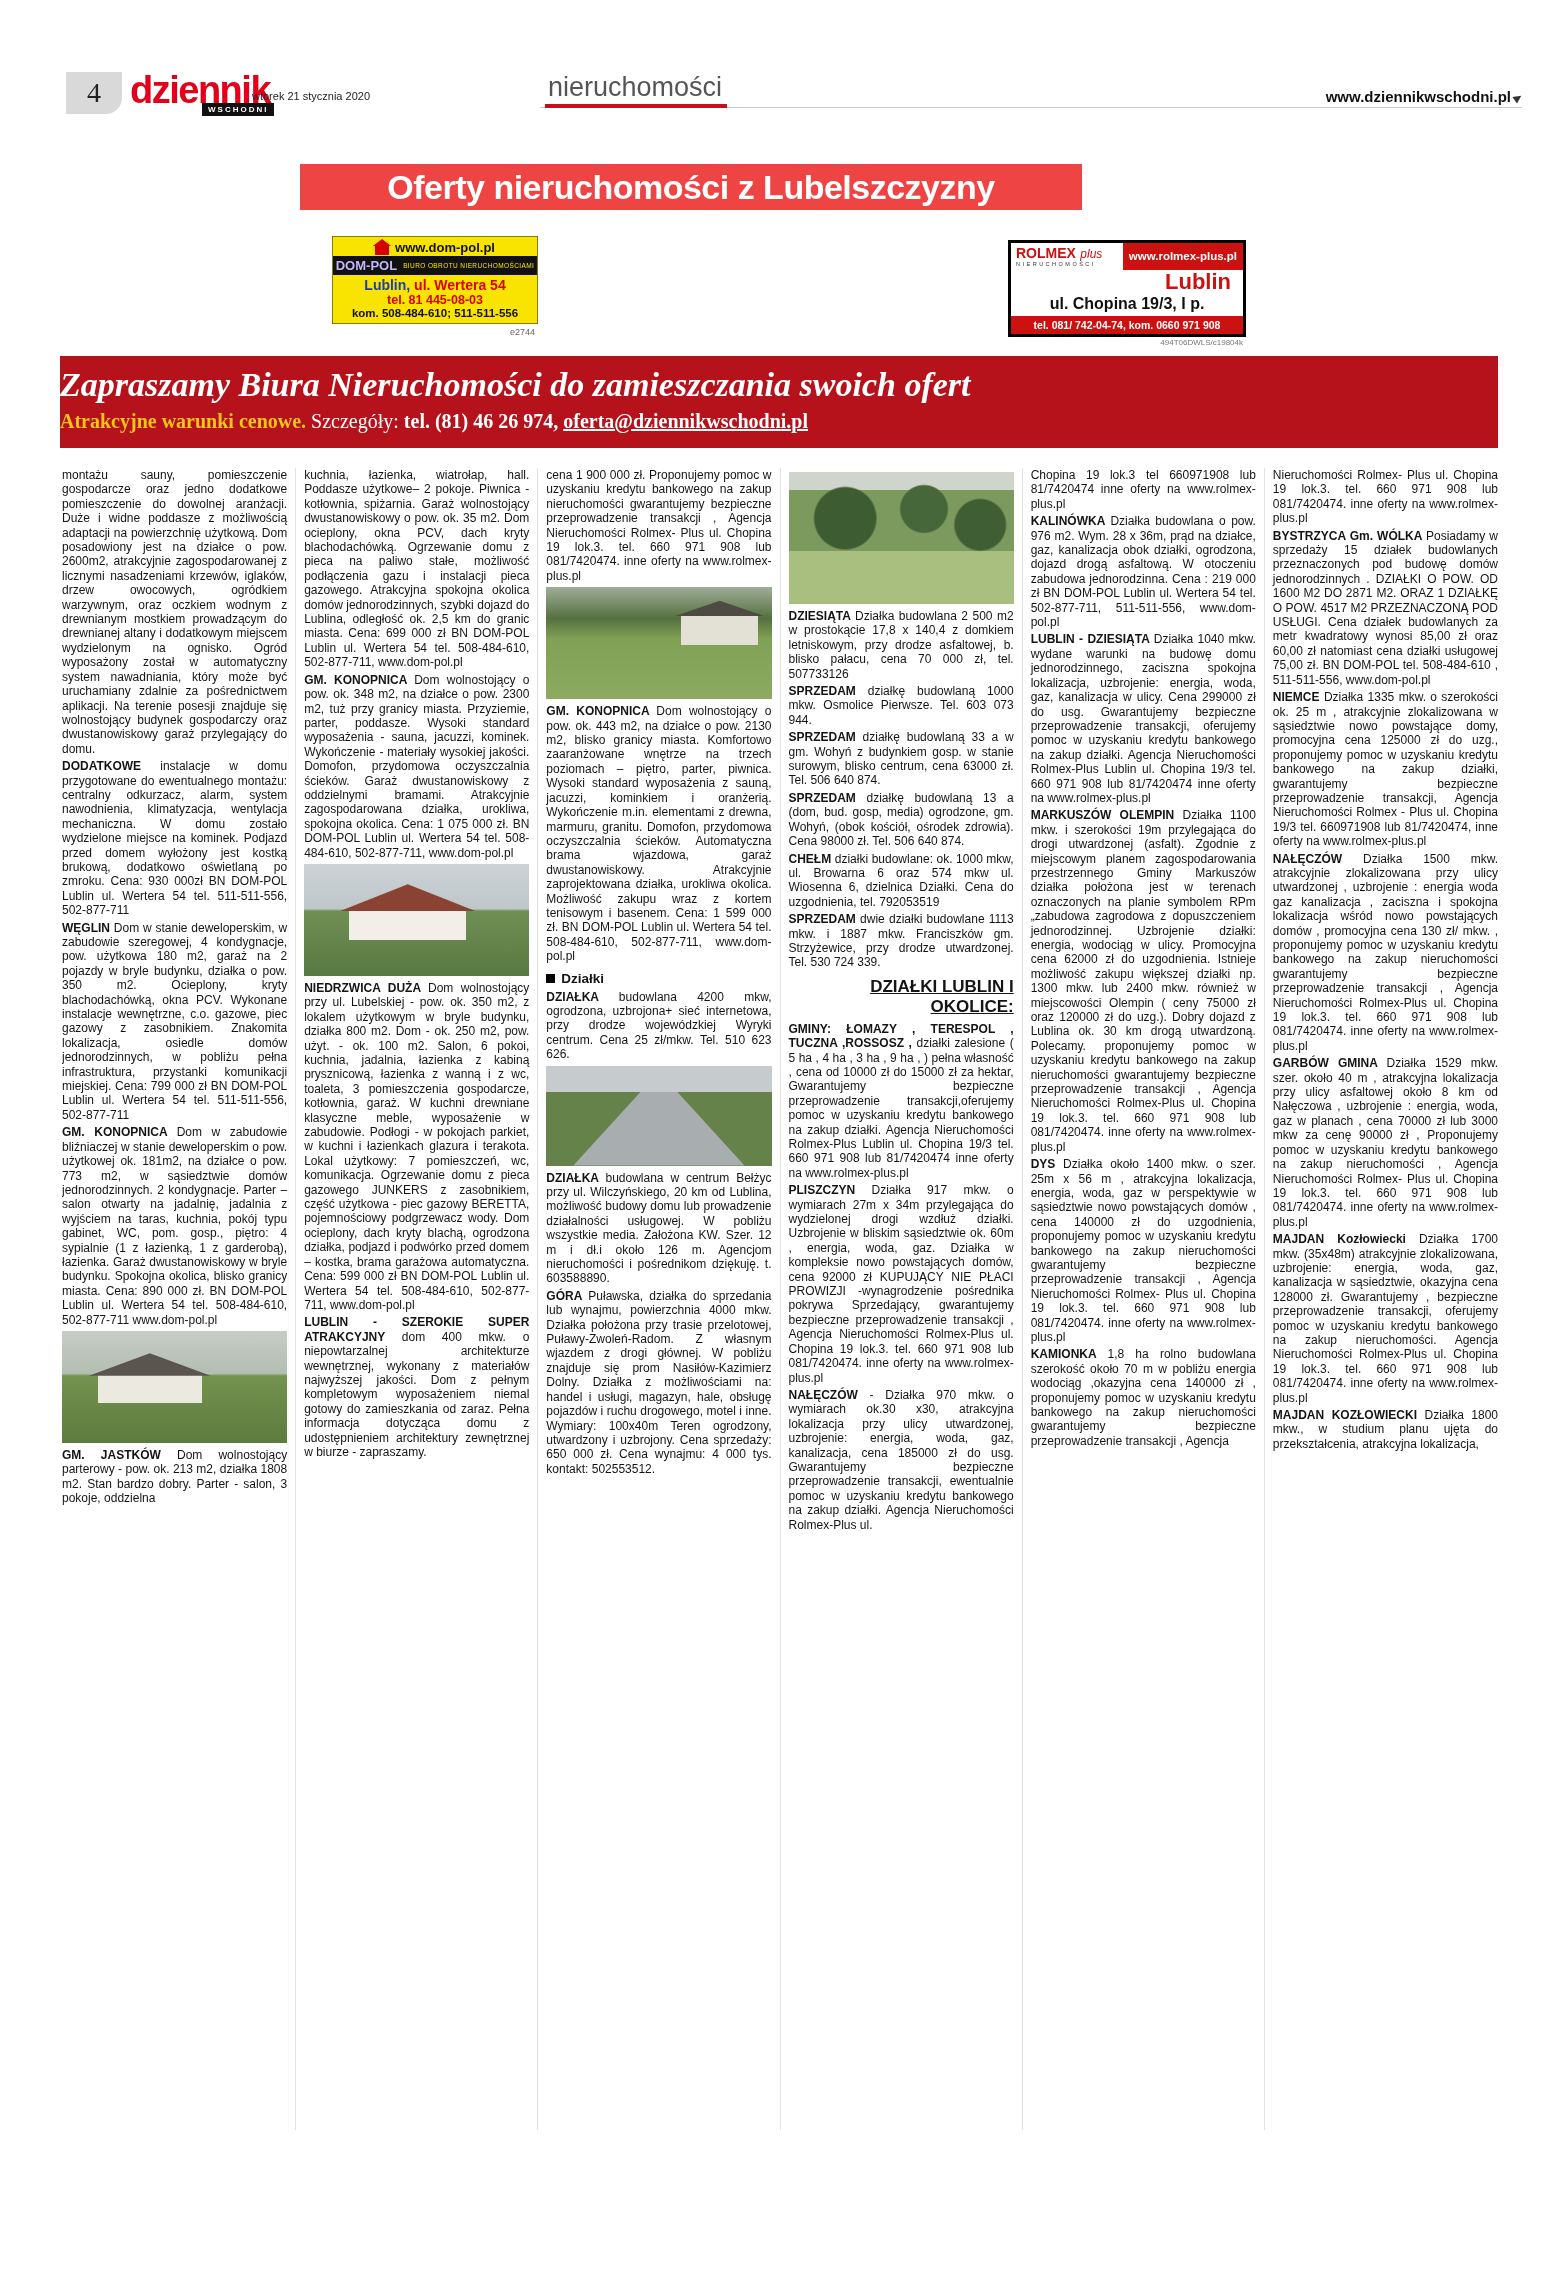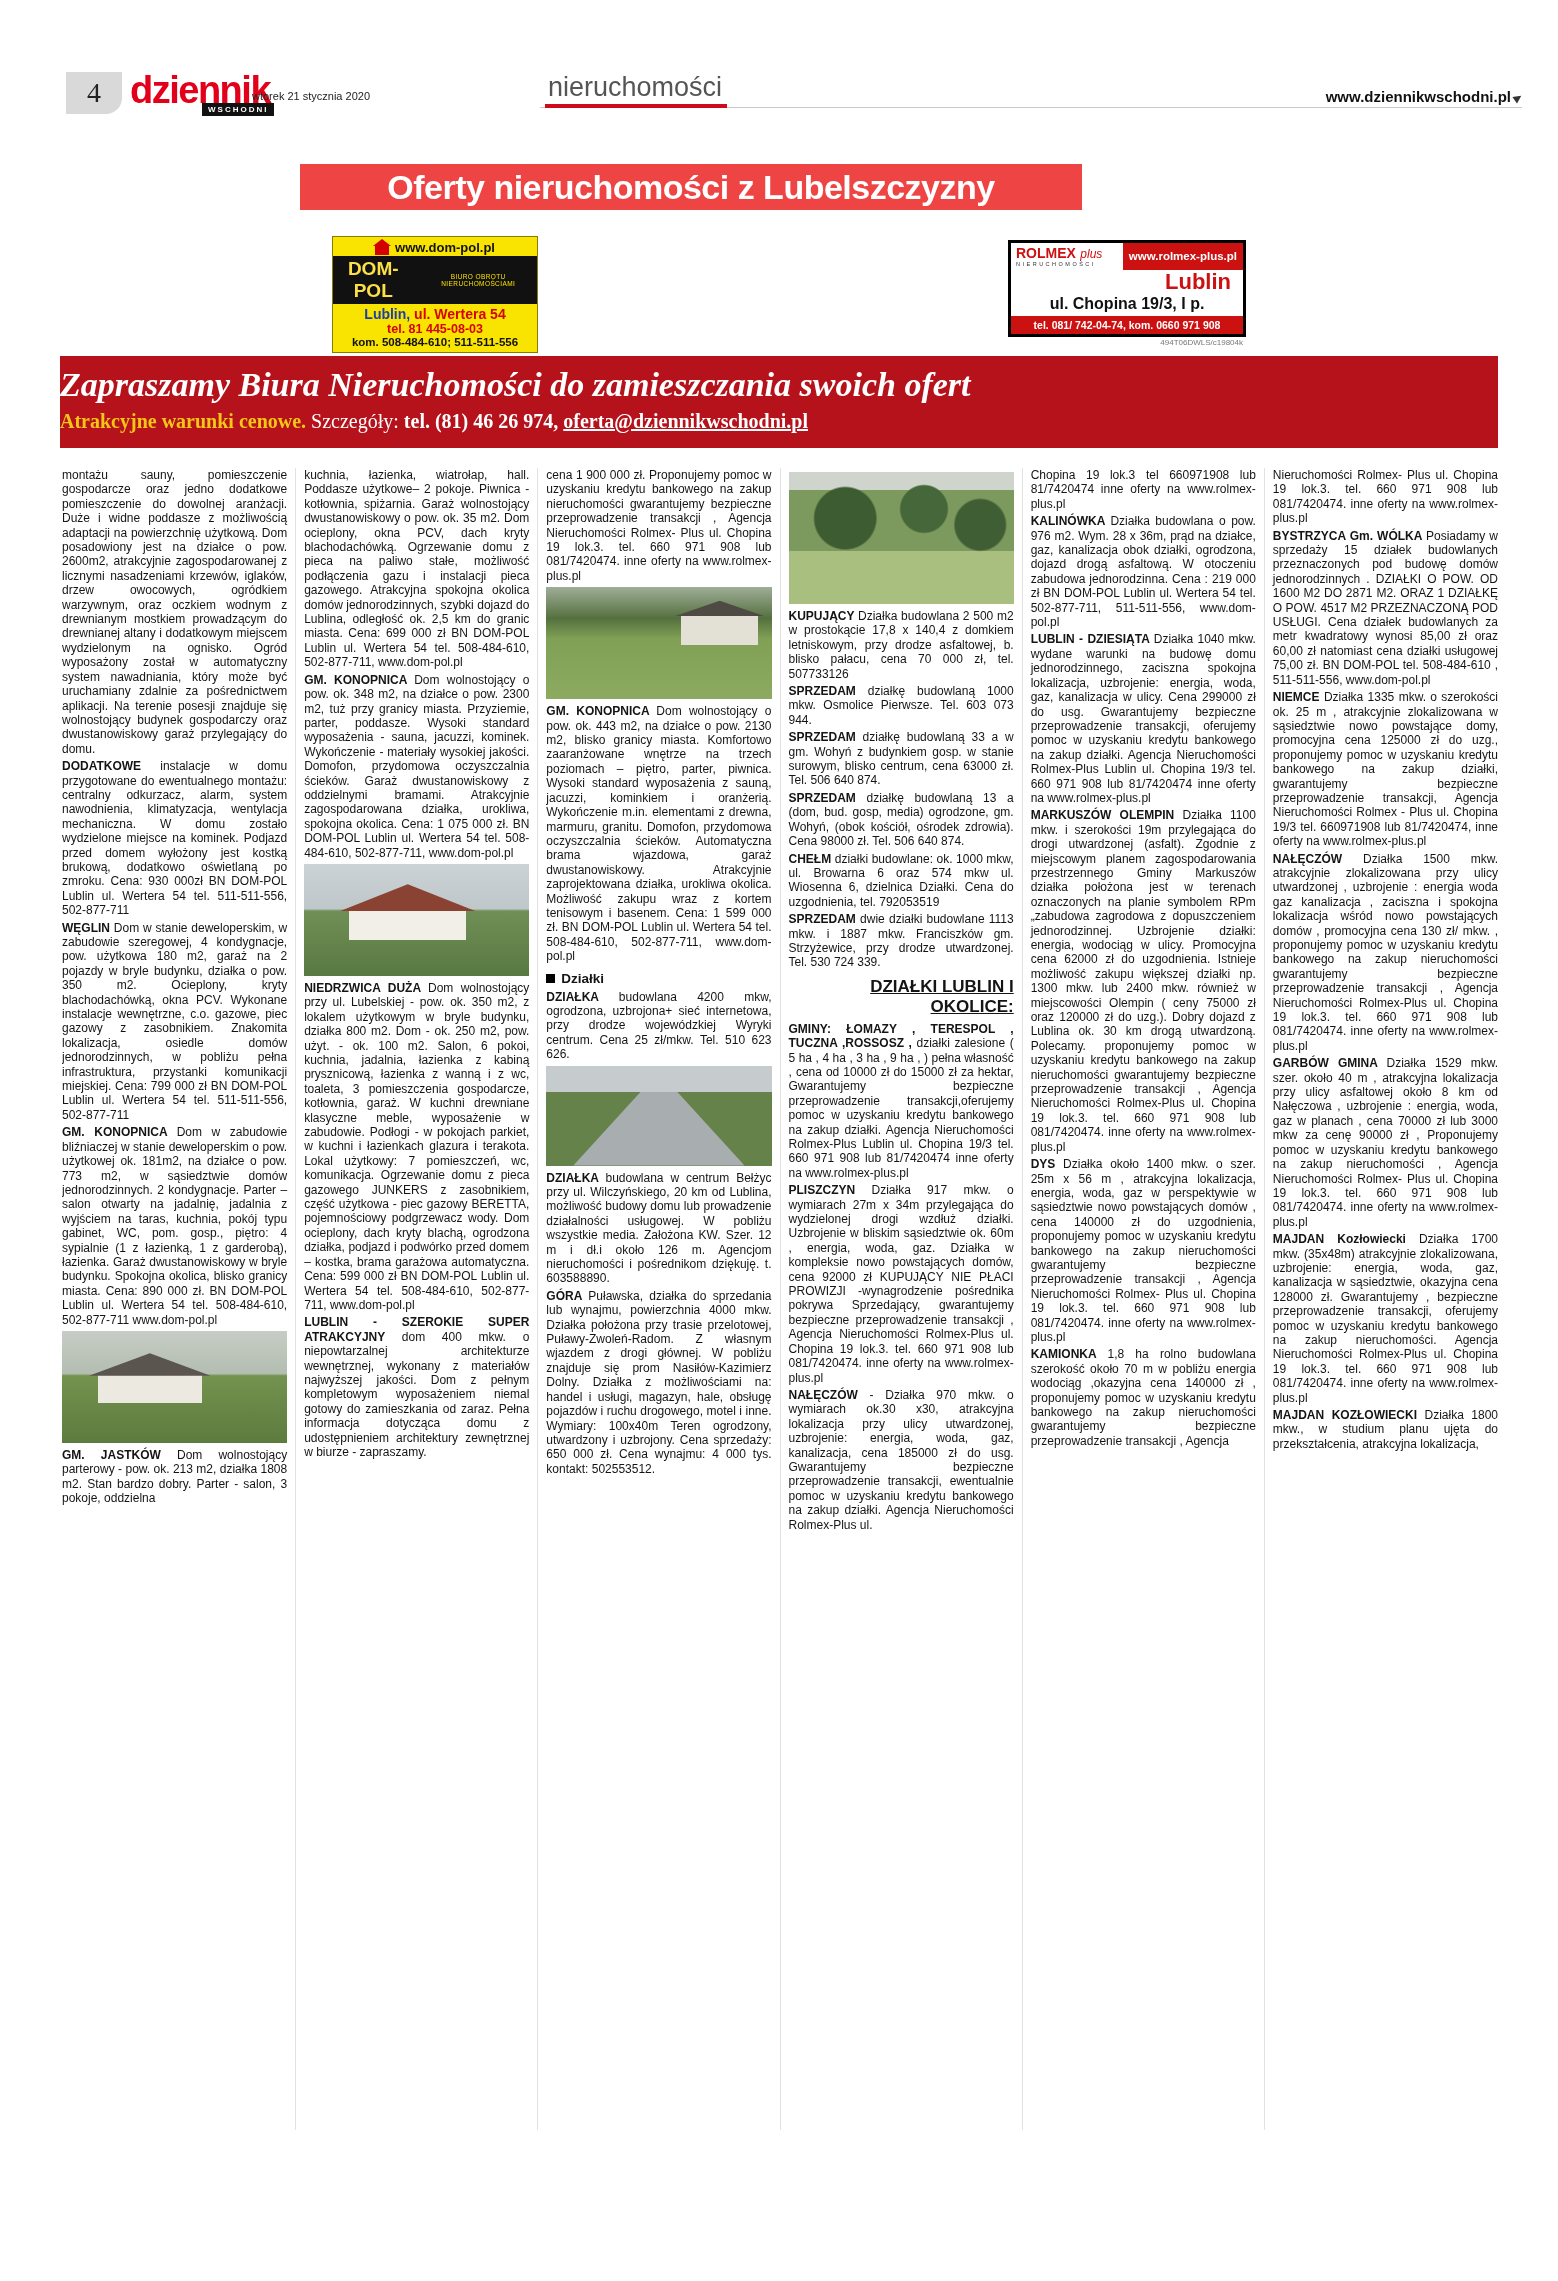--- a/index.html
+++ b/index.html
@@ -31,21 +31,21 @@
 
   
   .dompol{position:absolute;left:332px;top:236px;width:204px;background:#f9e300;
           border:1px solid #8a7a00;text-align:center;}
   .dompol-row1{display:flex;align-items:center;justify-content:center;gap:6px;padding:3px 0 1px;
                font-weight:bold;font-size:13px;color:#111;}
   .house-icon{width:14px;height:9px;background:#d40000;position:relative;margin-top:5px;}
   .house-icon::before{content:"";position:absolute;left:-2px;top:-7px;border-left:9px solid transparent;
                border-right:9px solid transparent;border-bottom:7px solid #d40000;}
   .dompol-row2{background:#111;display:flex;align-items:center;justify-content:center;gap:6px;padding:2px 0;}
-  .dompol-brand{color:#fde047;font-weight:bold;font-size:19px;}
+  .dompol-brand{color:#c4b5fd;font-weight:bold;font-size:13px;}
   .dompol-brandsub{color:#f9e300;font-size:6.5px;letter-spacing:.4px;}
   .dompol-city{font-size:14px;font-weight:bold;margin-top:2px;}
   .dompol-city .blue{color:#1d3faa;}
   .dompol-city .red{color:#d40404;}
   .dompol-tel{color:#d40404;font-weight:bold;font-size:12.5px;}
   .dompol-kom{color:#111;font-weight:bold;font-size:11.5px;padding-bottom:4px;}
   .dompol-code{position:absolute;right:2px;bottom:-14px;font-size:9px;color:#666;}
 
   
   .rolmex{position:absolute;left:1008px;top:240px;width:232px;background:#fff;border:3px solid #000000;}
@@ -187,21 +187,21 @@
         <div class="photo photo-house-lawn"></div>
         <p class="ad"><b>GM. KONOPNICA </b>Dom wolnostojący o pow. ok. 443 m2, na działce o pow. 2130 m2, blisko granicy miasta. Komfortowo zaaranżowane wnętrze na trzech poziomach – piętro, parter, piwnica. Wysoki standard wyposażenia z sauną, jacuzzi, kominkiem i oranżerią. Wykończenie m.in. elementami z drewna, marmuru, granitu. Domofon, przydomowa oczyszczalnia ścieków. Automatyczna brama wjazdowa, garaż dwustanowiskowy. Atrakcyjnie zaprojektowana działka, urokliwa okolica. Możliwość zakupu wraz z kortem tenisowym i basenem. Cena: 1 599 000 zł. BN DOM-POL Lublin ul. Wertera 54 tel. 508-484-610, 502-877-711, www.dom-pol.pl</p>
         <div class="sq-header"><span class="sq"></span>Działki</div>
         <p class="ad"><b>DZIAŁKA </b>budowlana 4200 mkw, ogrodzona, uzbrojona+ sieć internetowa, przy drodze wojewódzkiej Wyryki centrum. Cena 25 zł/mkw. Tel. 510 623 626.</p>
         <div class="photo photo-street"></div>
         <p class="ad"><b>DZIAŁKA </b>budowlana w centrum Bełżyc przy ul. Wilczyńskiego, 20 km od Lublina, możliwość budowy domu lub prowadzenie działalności usługowej. W pobliżu wszystkie media. Założona KW. Szer. 12 m i dł.i około 126 m. Agencjom nieruchomości i pośrednikom dziękuję. t. 603588890.</p>
         <p class="ad"><b>GÓRA </b>Puławska, działka do sprzedania lub wynajmu, powierzchnia 4000 mkw. Działka położona przy trasie przelotowej, Puławy-Zwoleń-Radom. Z własnym wjazdem z drogi głównej. W pobliżu znajduje się prom Nasiłów-Kazimierz Dolny. Działka z możliwościami na: handel i usługi, magazyn, hale, obsługę pojazdów i ruchu drogowego, motel i inne. Wymiary: 100x40m Teren ogrodzony, utwardzony i uzbrojony. Cena sprzedaży: 650 000 zł. Cena wynajmu: 4 000 tys. kontakt: 502553512.</p>
       </div>
     <div class="col">
         <div class="photo photo-garden"></div>
-        <p class="ad"><b>KUPUJĄCY </b>Działka budowlana 2 500 m2 w prostokącie 17,8 x 140,4 z domkiem letniskowym, przy drodze asfaltowej, b. blisko pałacu, cena 70 000 zł, tel. 507733126</p>
+        <p class="ad"><b>DZIESIĄTA </b>Działka budowlana 2 500 m2 w prostokącie 17,8 x 140,4 z domkiem letniskowym, przy drodze asfaltowej, b. blisko pałacu, cena 70 000 zł, tel. 507733126</p>
         <p class="ad"><b>SPRZEDAM </b>działkę budowlaną 1000 mkw. Osmolice Pierwsze. Tel. 603 073 944.</p>
         <p class="ad"><b>SPRZEDAM </b>działkę budowlaną 33 a w gm. Wohyń z budynkiem gosp. w stanie surowym, blisko centrum, cena 63000 zł. Tel. 506 640 874.</p>
         <p class="ad"><b>SPRZEDAM </b>działkę budowlaną 13 a (dom, bud. gosp, media) ogrodzone, gm. Wohyń, (obok kościół, ośrodek zdrowia). Cena 98000 zł. Tel. 506 640 874.</p>
         <p class="ad"><b>CHEŁM </b>działki budowlane: ok. 1000 mkw, ul. Browarna 6 oraz 574 mkw ul. Wiosenna 6, dzielnica Działki. Cena do uzgodnienia, tel. 792053519</p>
         <p class="ad"><b>SPRZEDAM </b>dwie działki budowlane 1113 mkw. i 1887 mkw. Franciszków gm. Strzyżewice, przy drodze utwardzonej. Tel. 530 724 339.</p>
         <div class="big-header">DZIAŁKI LUBLIN I OKOLICE:</div>
         <p class="ad"><b>GMINY: ŁOMAZY , TERESPOL , TUCZNA ,ROSSOSZ , </b>działki zalesione ( 5 ha , 4 ha , 3 ha , 9 ha , ) pełna własność , cena od 10000 zł do 15000 zł za hektar,  Gwarantujemy bezpieczne przeprowadzenie transakcji,oferujemy pomoc w uzyskaniu kredytu bankowego na zakup działki. Agencja Nieruchomości Rolmex-Plus Lublin ul. Chopina 19/3 tel. 660 971 908 lub 81/7420474 inne oferty na www.rolmex-plus.pl</p>
         <p class="ad"><b>PLISZCZYN </b>Działka 917 mkw. o wymiarach 27m x 34m przylegająca do wydzielonej drogi wzdłuż działki. Uzbrojenie w bliskim sąsiedztwie ok. 60m , energia, woda, gaz. Działka w kompleksie nowo powstających domów, cena 92000 zł KUPUJĄCY NIE PŁACI PROWIZJI -wynagrodzenie pośrednika pokrywa Sprzedający, gwarantujemy bezpieczne przeprowadzenie transakcji , Agencja Nieruchomości Rolmex-Plus ul. Chopina 19 lok.3. tel. 660 971 908 lub 081/7420474. inne oferty na www.rolmex-plus.pl</p>
         <p class="ad"><b>NAŁĘCZÓW </b>- Działka 970 mkw. o wymiarach ok.30 x30, atrakcyjna lokalizacja przy ulicy utwardzonej, uzbrojenie: energia, woda, gaz, kanalizacja, cena 185000 zł do usg. Gwarantujemy bezpieczne przeprowadzenie transakcji, ewentualnie pomoc w uzyskaniu kredytu bankowego na zakup działki. Agencja Nieruchomości Rolmex-Plus ul.</p>
       </div>

